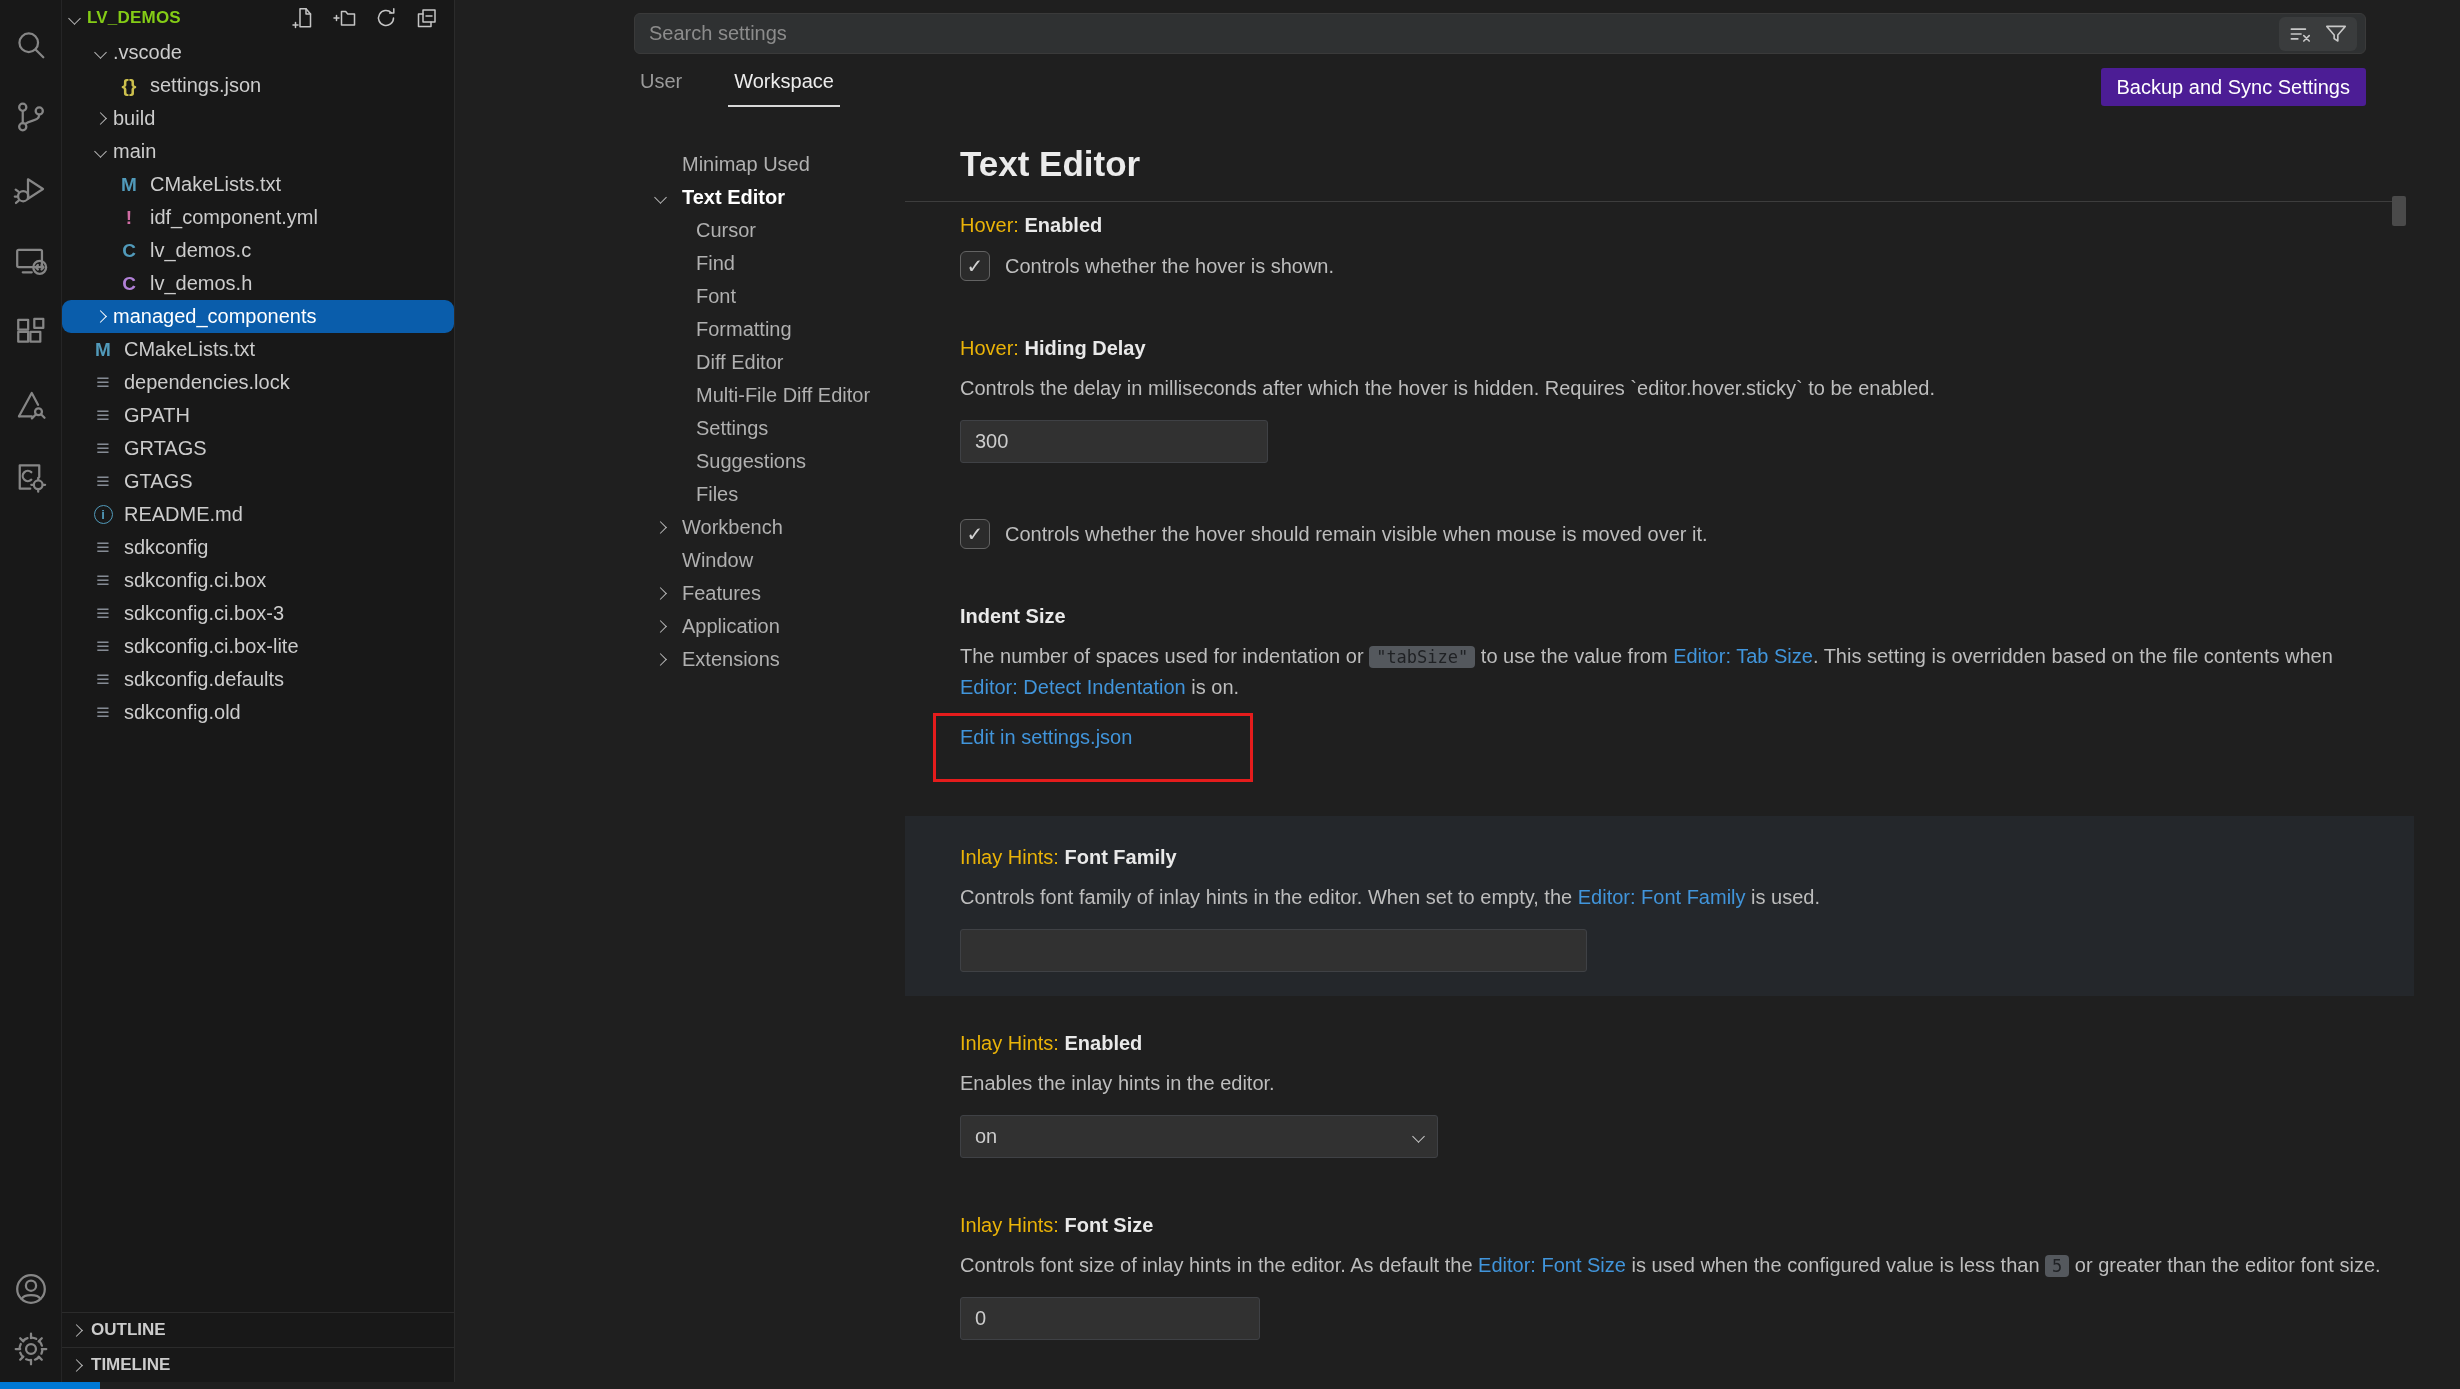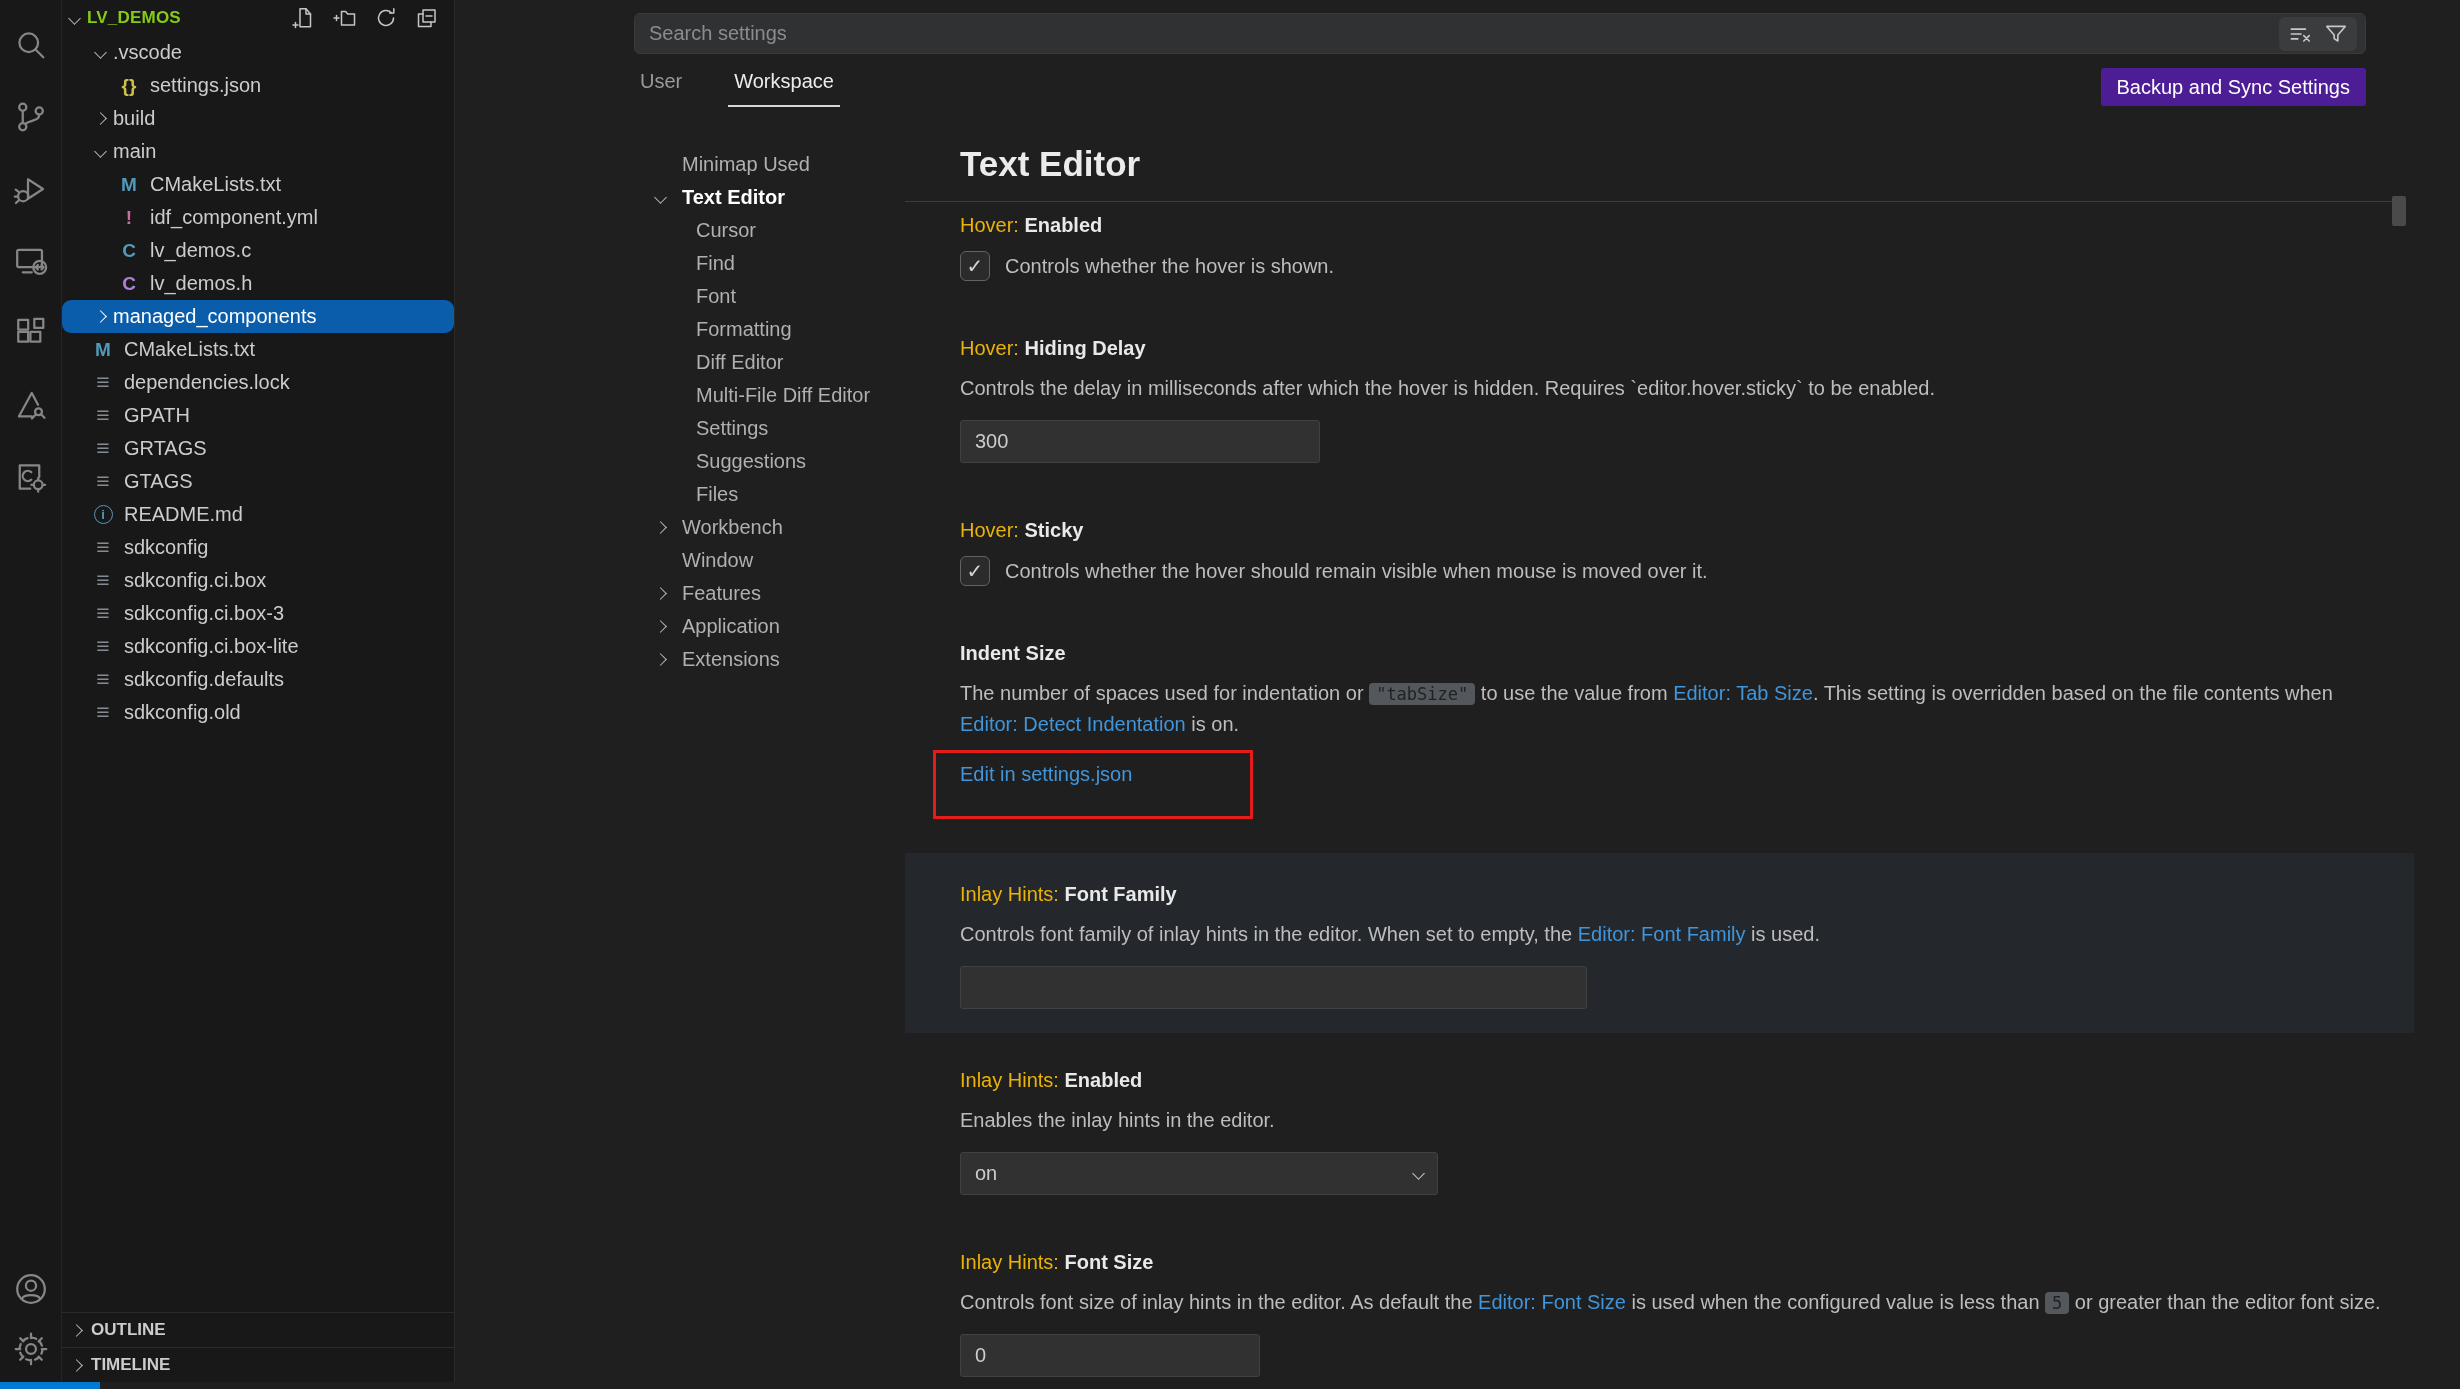--- a/index.html
+++ b/index.html
@@ -410,24 +410,23 @@
           <div class="setting-row">
             <div class="setting-label"><span class="cat">Hover: </span><span class="name">Enabled</span></div>
             <div class="cb-row">
               <span class="checkbox">✓</span>
               <span>Controls whether the hover is shown.</span>
             </div>
           </div>
           <div class="setting-row">
             <div class="setting-label"><span class="cat">Hover: </span><span class="name">Hiding Delay</span></div>
             <div class="desc"><span>Controls the delay in milliseconds after which the hover is hidden. Requires `editor.hover.sticky` to be enabled.</span></div>
-            <div class="text-input" style="width: 360px;">300</div>
+            <div class="text-input" style="width: 308px;">300</div>
           </div>
           <div class="setting-row">
-            <div class="setting-label"><span class="cat">Hover: </span><span class="name">Sticky</span></div>
             <div class="cb-row">
               <span class="checkbox">✓</span>
               <span>Controls whether the hover should remain visible when mouse is moved over it.</span>
             </div>
           </div>
           <div class="setting-row"><div class="setting-label"><span class="cat"></span><span class="name">Indent Size</span></div><div class="desc"><span>The number of spaces used for indentation or </span><span class="code-chip">"tabSize"</span><span> to use the value from </span><span class="link">Editor: Tab Size</span><span>. This setting is overridden based on the file contents when </span><span class="link">Editor: Detect Indentation</span><span> is on.</span></div><div class="annotation" style="border-color: rgb(229, 28, 28);"><span class="link-btn">Edit in settings.json</span></div></div>
           <div class="setting-row highlight">
             <div class="setting-label"><span class="cat">Inlay Hints: </span><span class="name">Font Family</span></div>
             <div class="desc"><span>Controls font family of inlay hints in the editor. When set to empty, the </span><span class="link">Editor: Font Family</span><span> is used.</span></div>
             <div class="text-input" style="width: 627px;"></div>

